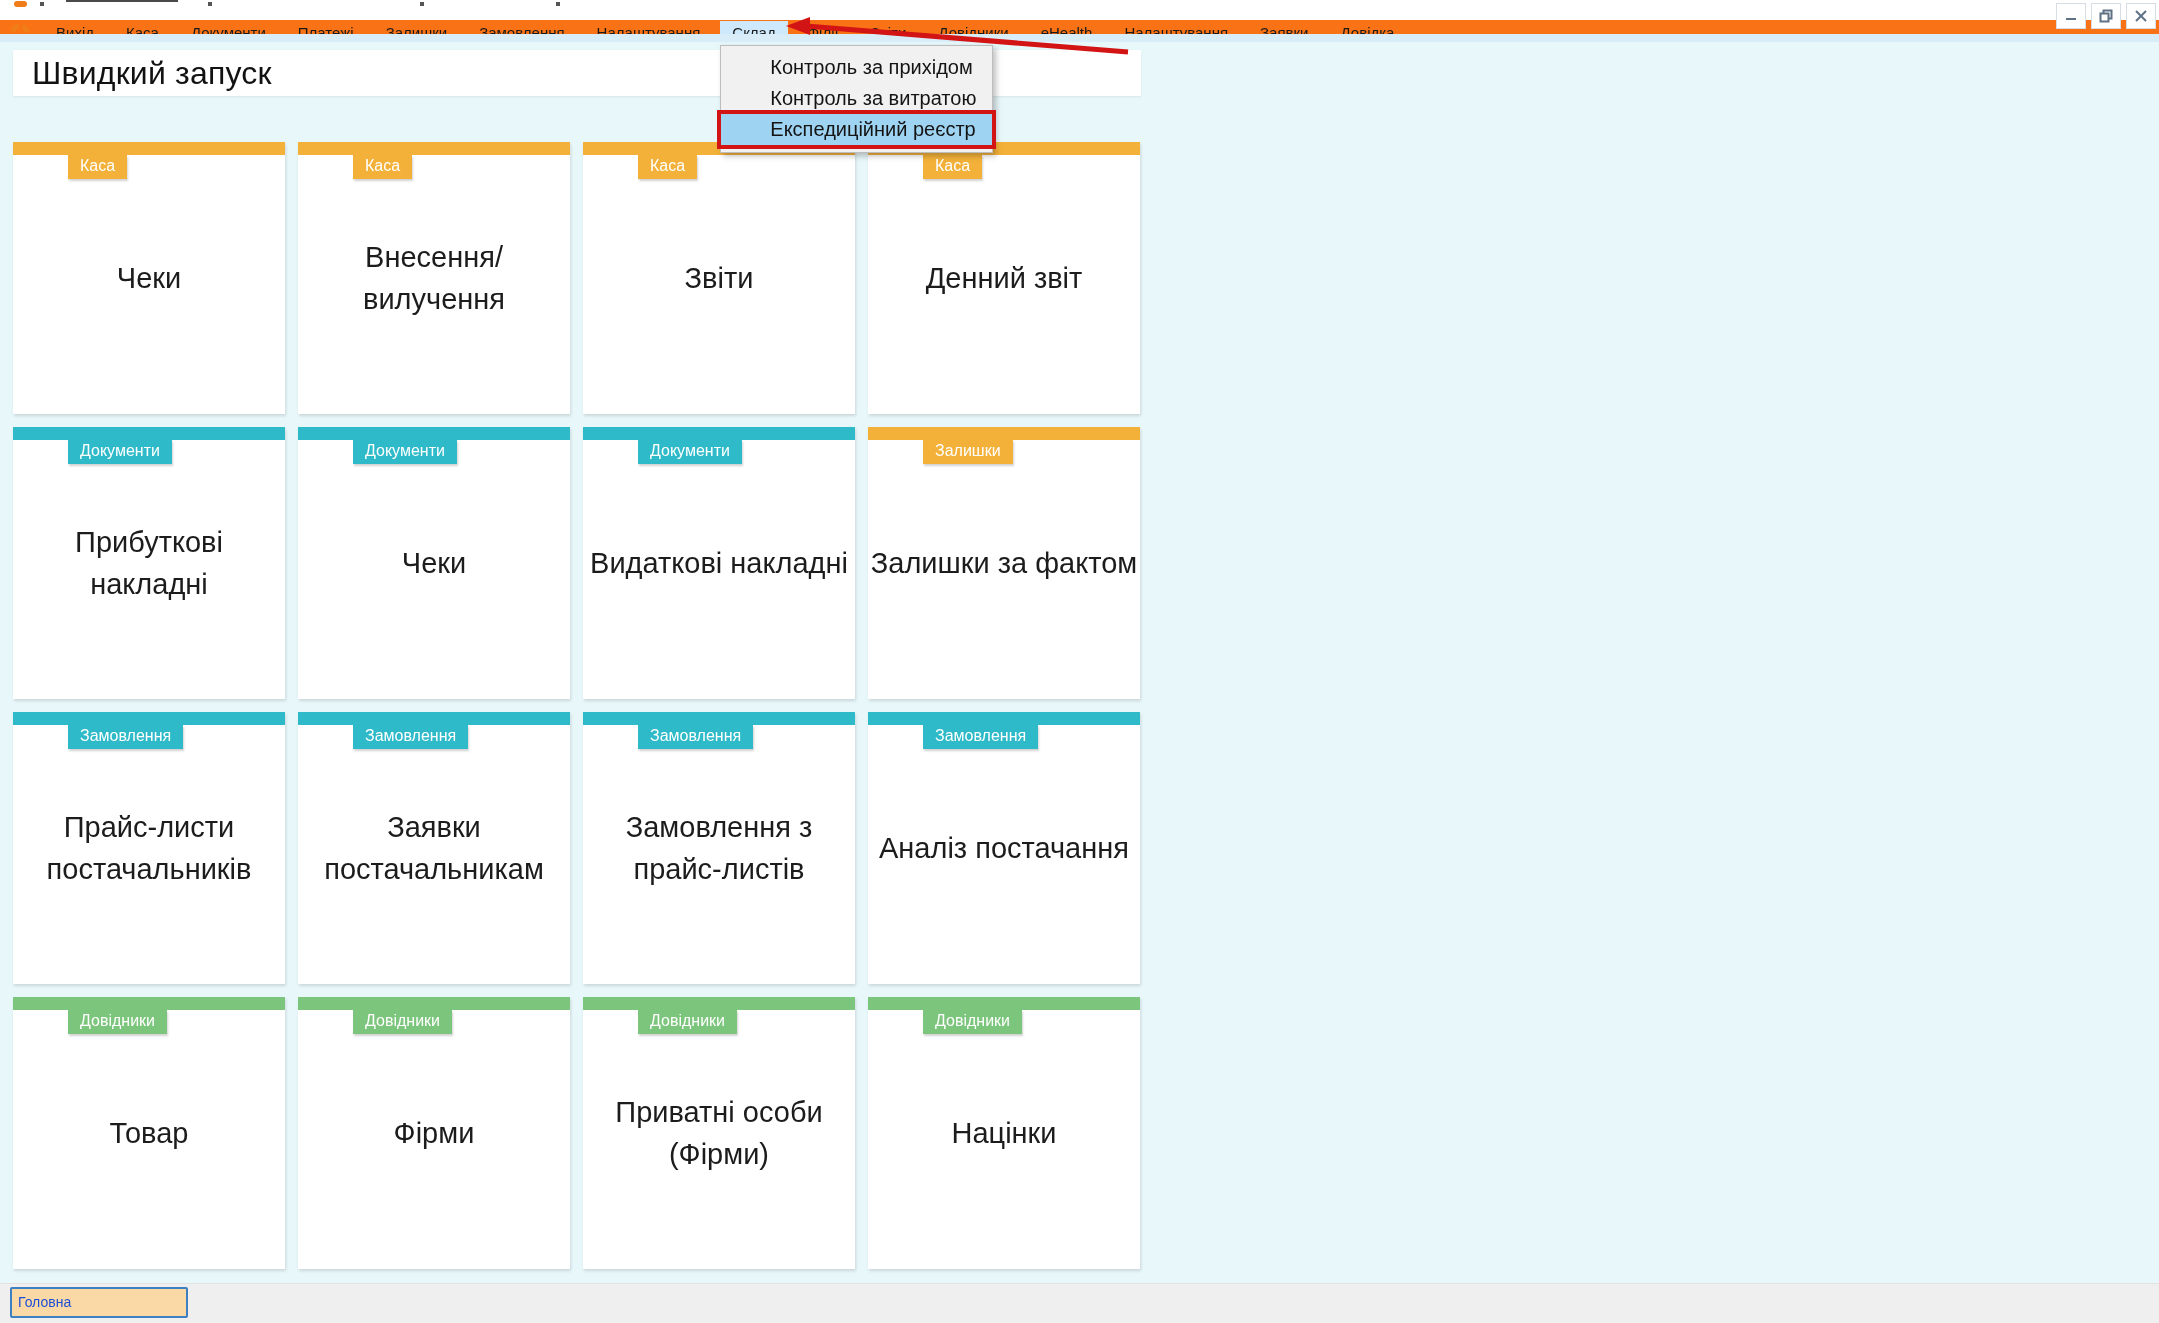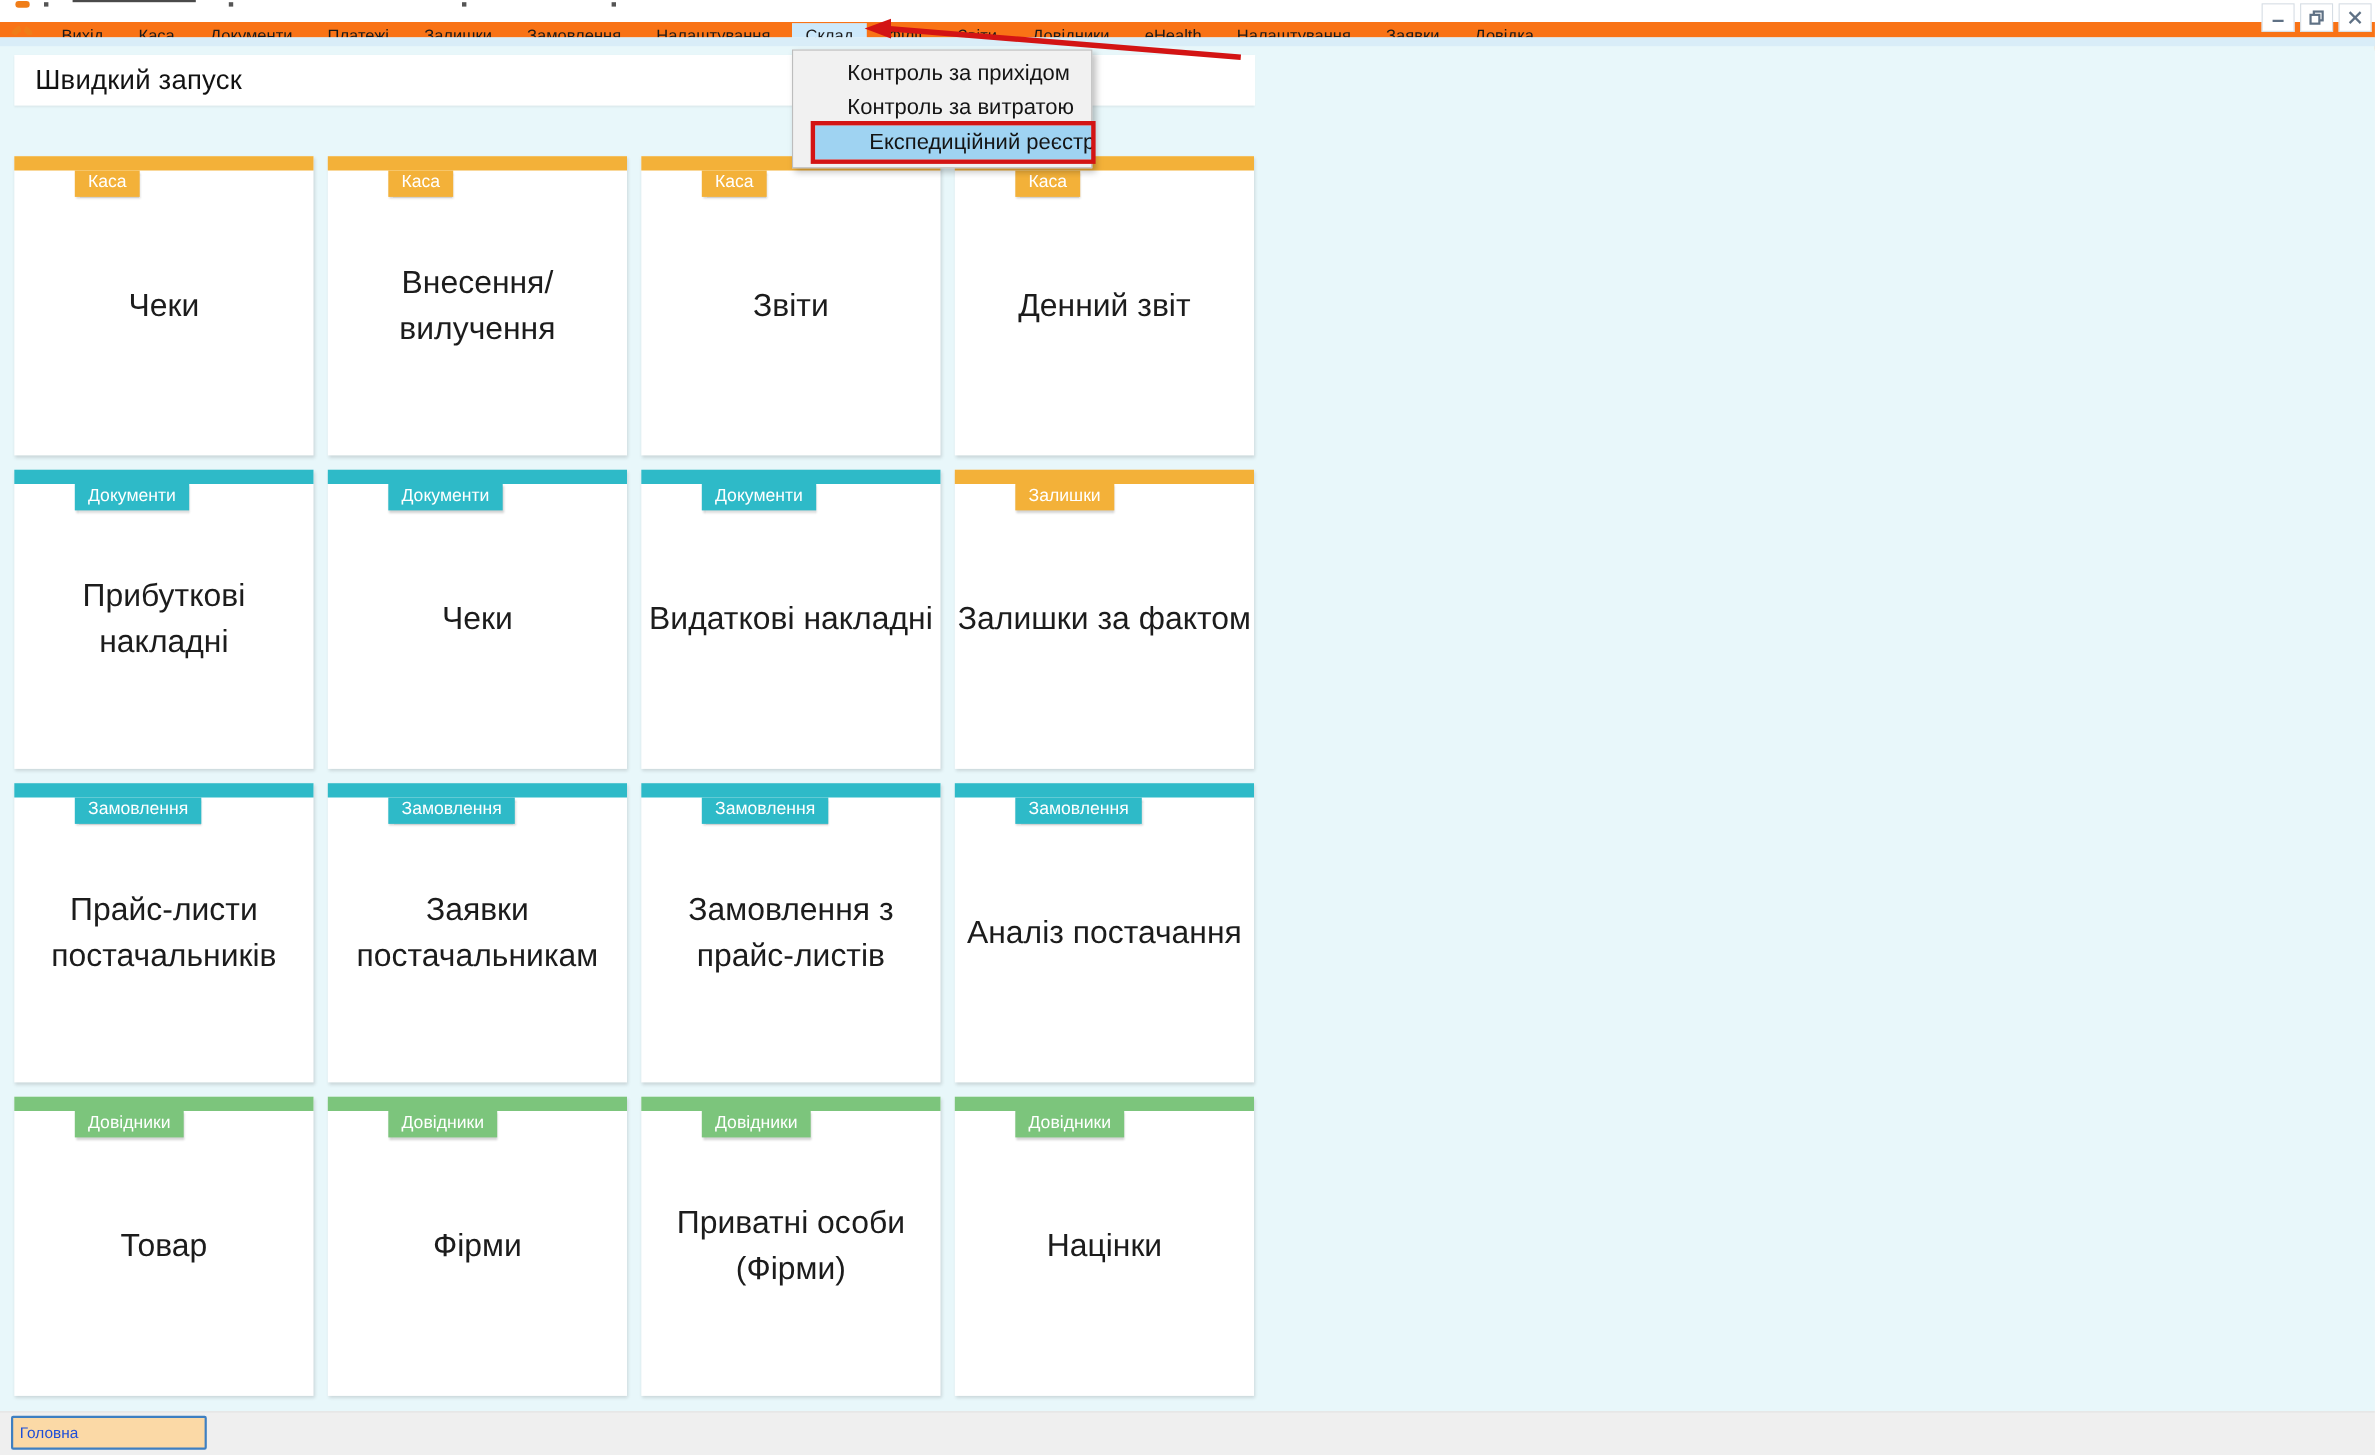--- a/index.html
+++ b/index.html
@@ -35,33 +35,33 @@
     display:flex; align-items:center; justify-content:center; }
   .win-btn svg { stroke:#5f7185; stroke-width:2; fill:none; }
 
   
   #dropdown-anchor { display:contents; }
   #dropdown { position:absolute; top:100%; left:0; margin-top:1px; width:273px;
     background:#f1f1f1; border:1px solid #bdbdbd; padding:6px 0 7px;
     box-shadow:3px 3px 6px rgba(0,0,0,.25); z-index:20; }
   .dropdown-item { height:31px; line-height:31px; padding-left:49px; font-size:20px;
     color:#141414; white-space:nowrap; }
-  .dropdown-item.highlighted { background:#9fd3f2; outline:4px solid var(--annotation_red);margin-left:20px; }
+  .dropdown-item.highlighted { background:#9fd3f2; outline:4px solid var(--annotation_red); }
 
   
   #annotation-arrow { position:absolute; left:calc(100% - 4px); top:-7px; width:350px;
     height:42px; overflow:visible; pointer-events:none; z-index:30; }
 
   
   #content { position:absolute; left:0; top:34px; width:2159px; height:1249px;
     background:var(--background); }
   #content-topband { position:absolute; left:0; top:0; width:100%; height:8px; background:#d9edf8; }
   #header { position:absolute; left:13px; top:16px; width:1128px; height:46px; background:#fff;
     display:flex; align-items:center; padding-left:19px; box-shadow:0 1px 2px rgba(0,0,0,.07); }
-  #header span { font-size:25px; color:#121212; letter-spacing:.2px; }
+  #header span { font-size:32px; color:#121212; letter-spacing:.2px; }
 
   
   #tile-grid { position:absolute; left:13px; top:108px; display:grid;
     grid-template-columns:repeat(4,272px); grid-auto-rows:272px; gap:13px; }
   .tile { position:relative; background:#fff; box-shadow:1px 2px 3px rgba(0,0,0,.13); cursor:pointer; }
   .tile-topbar { position:absolute; top:0; left:0; right:0; height:13px; }
   .tile-badge { position:absolute; top:13px; left:55px; color:#fff; font-size:16px;
     padding:2px 12px 4px; box-shadow:1px 2px 2px rgba(0,0,0,.18); white-space:nowrap; }
   .tile-label { position:absolute; inset:0; display:flex; align-items:center; justify-content:center;
     text-align:center; font-size:29px; color:#1c1c1c; line-height:1.45; padding:0 1px;

